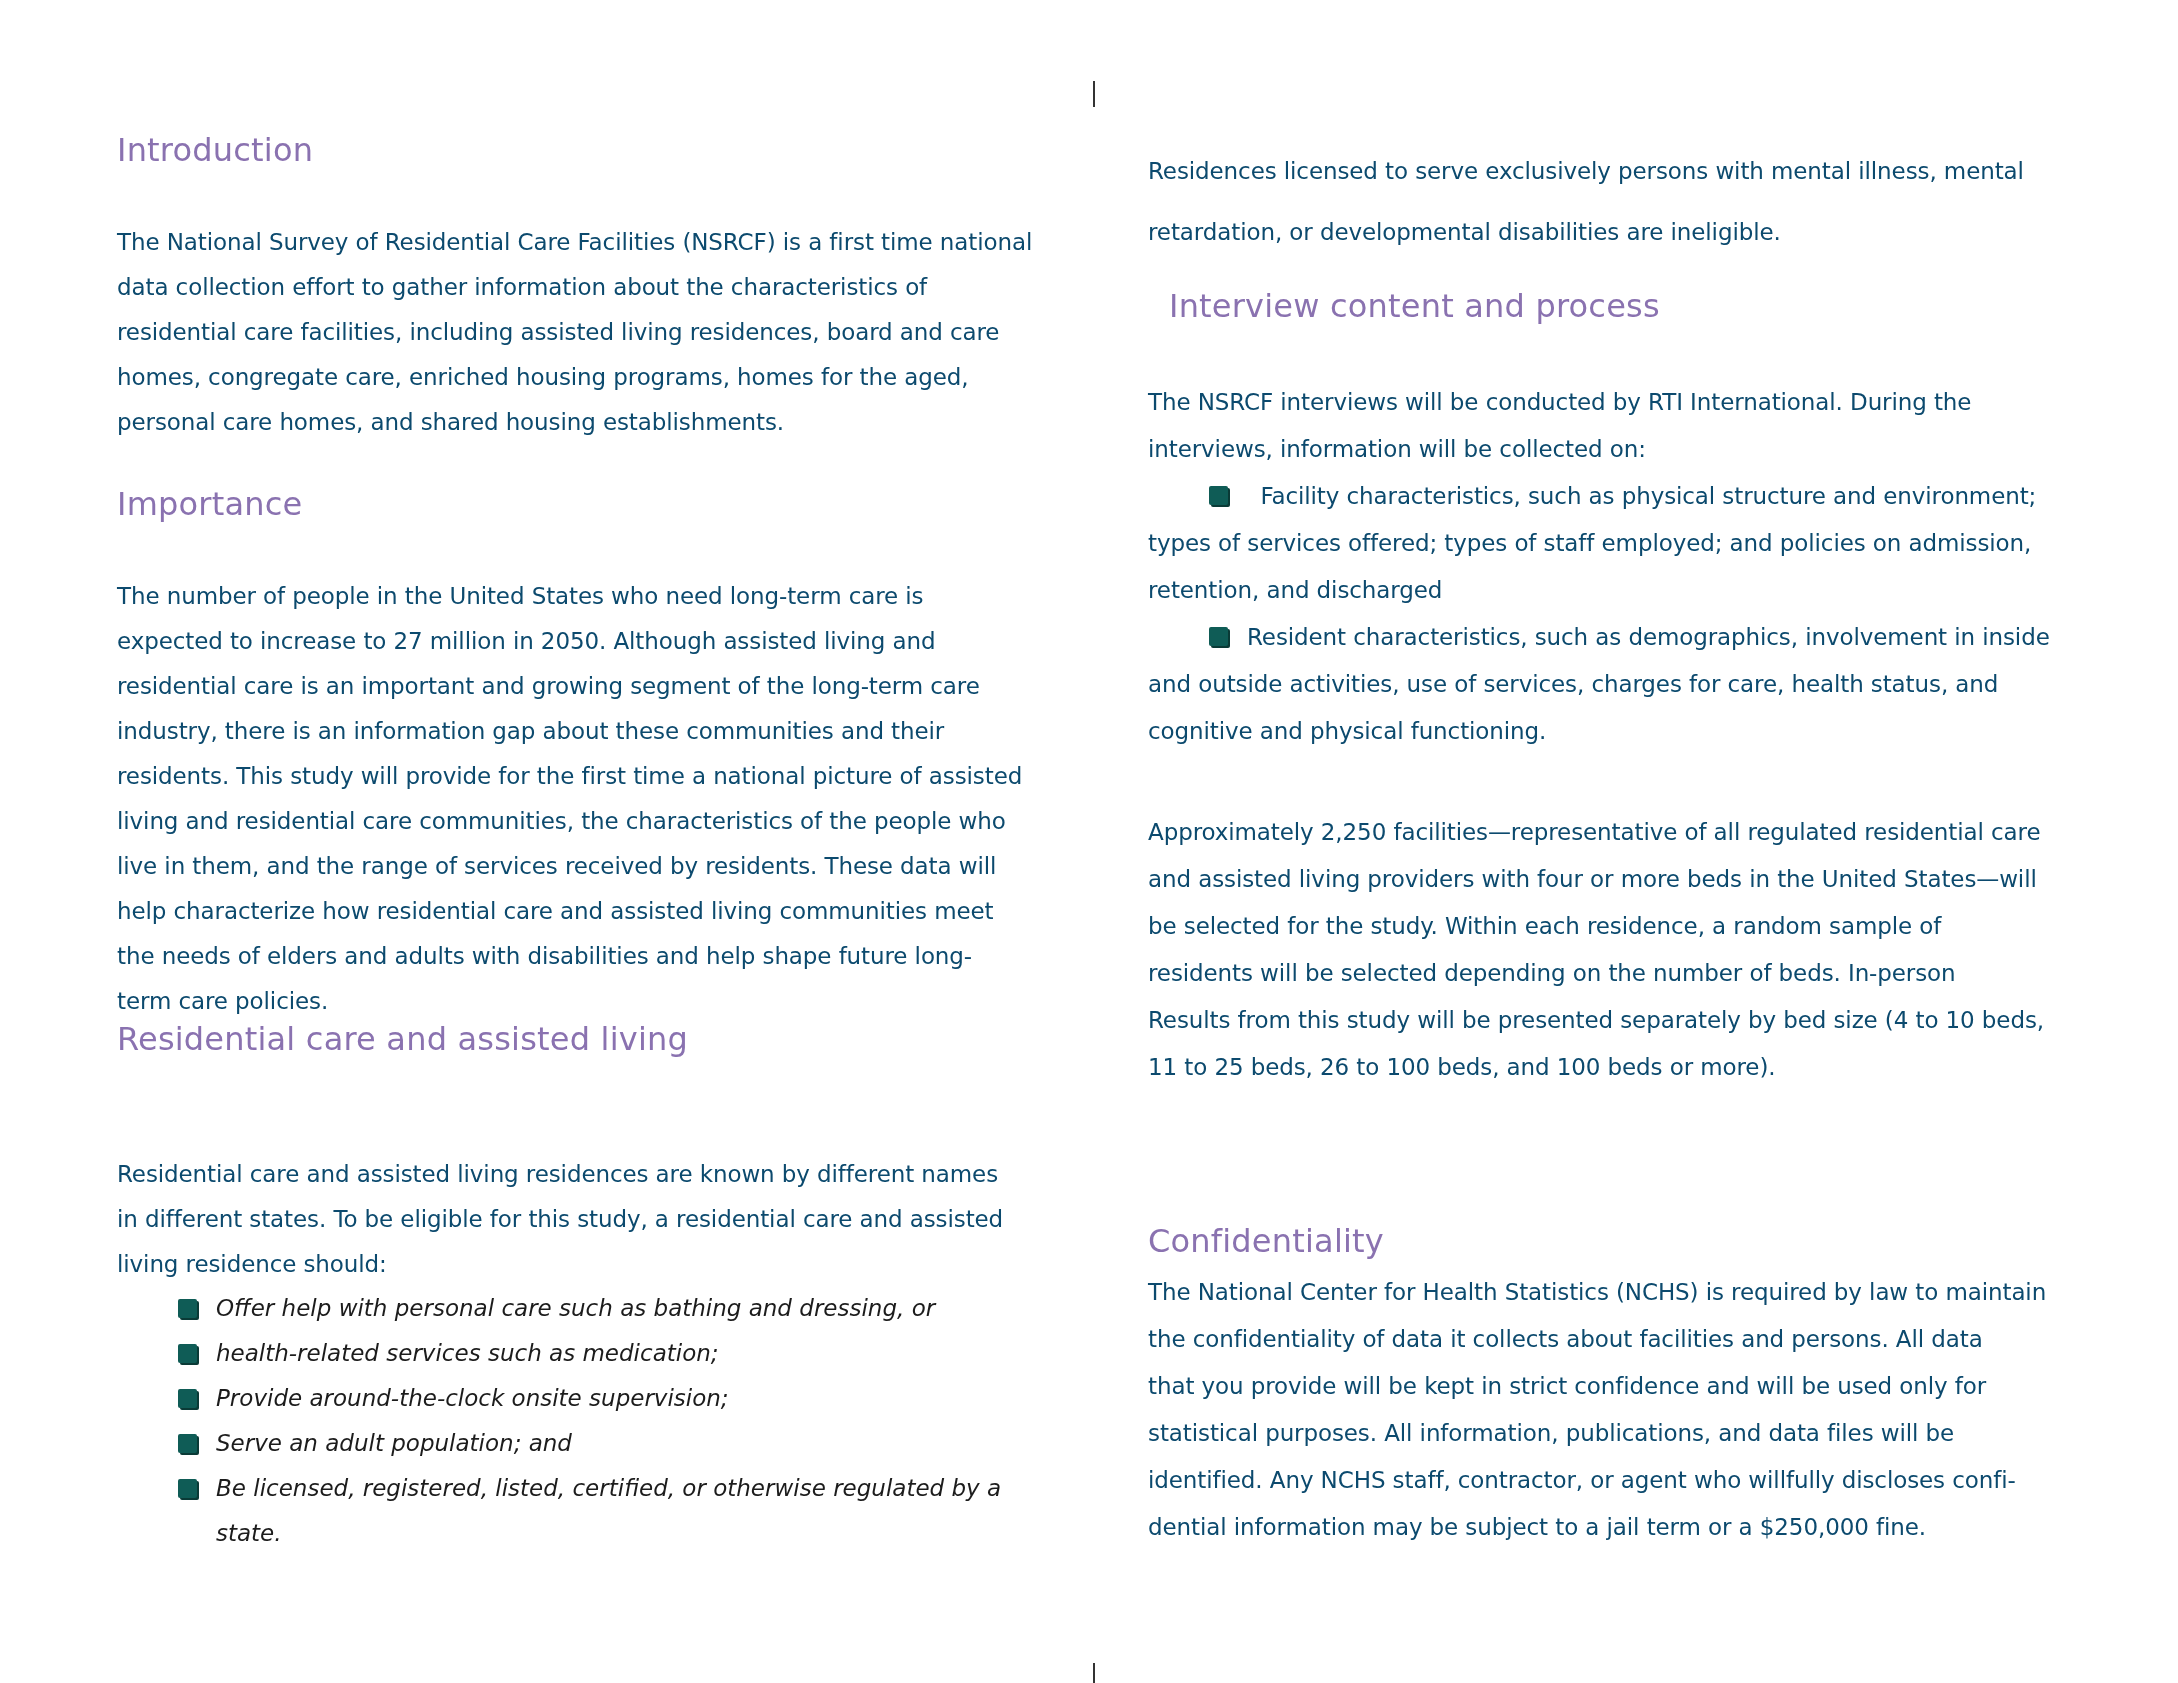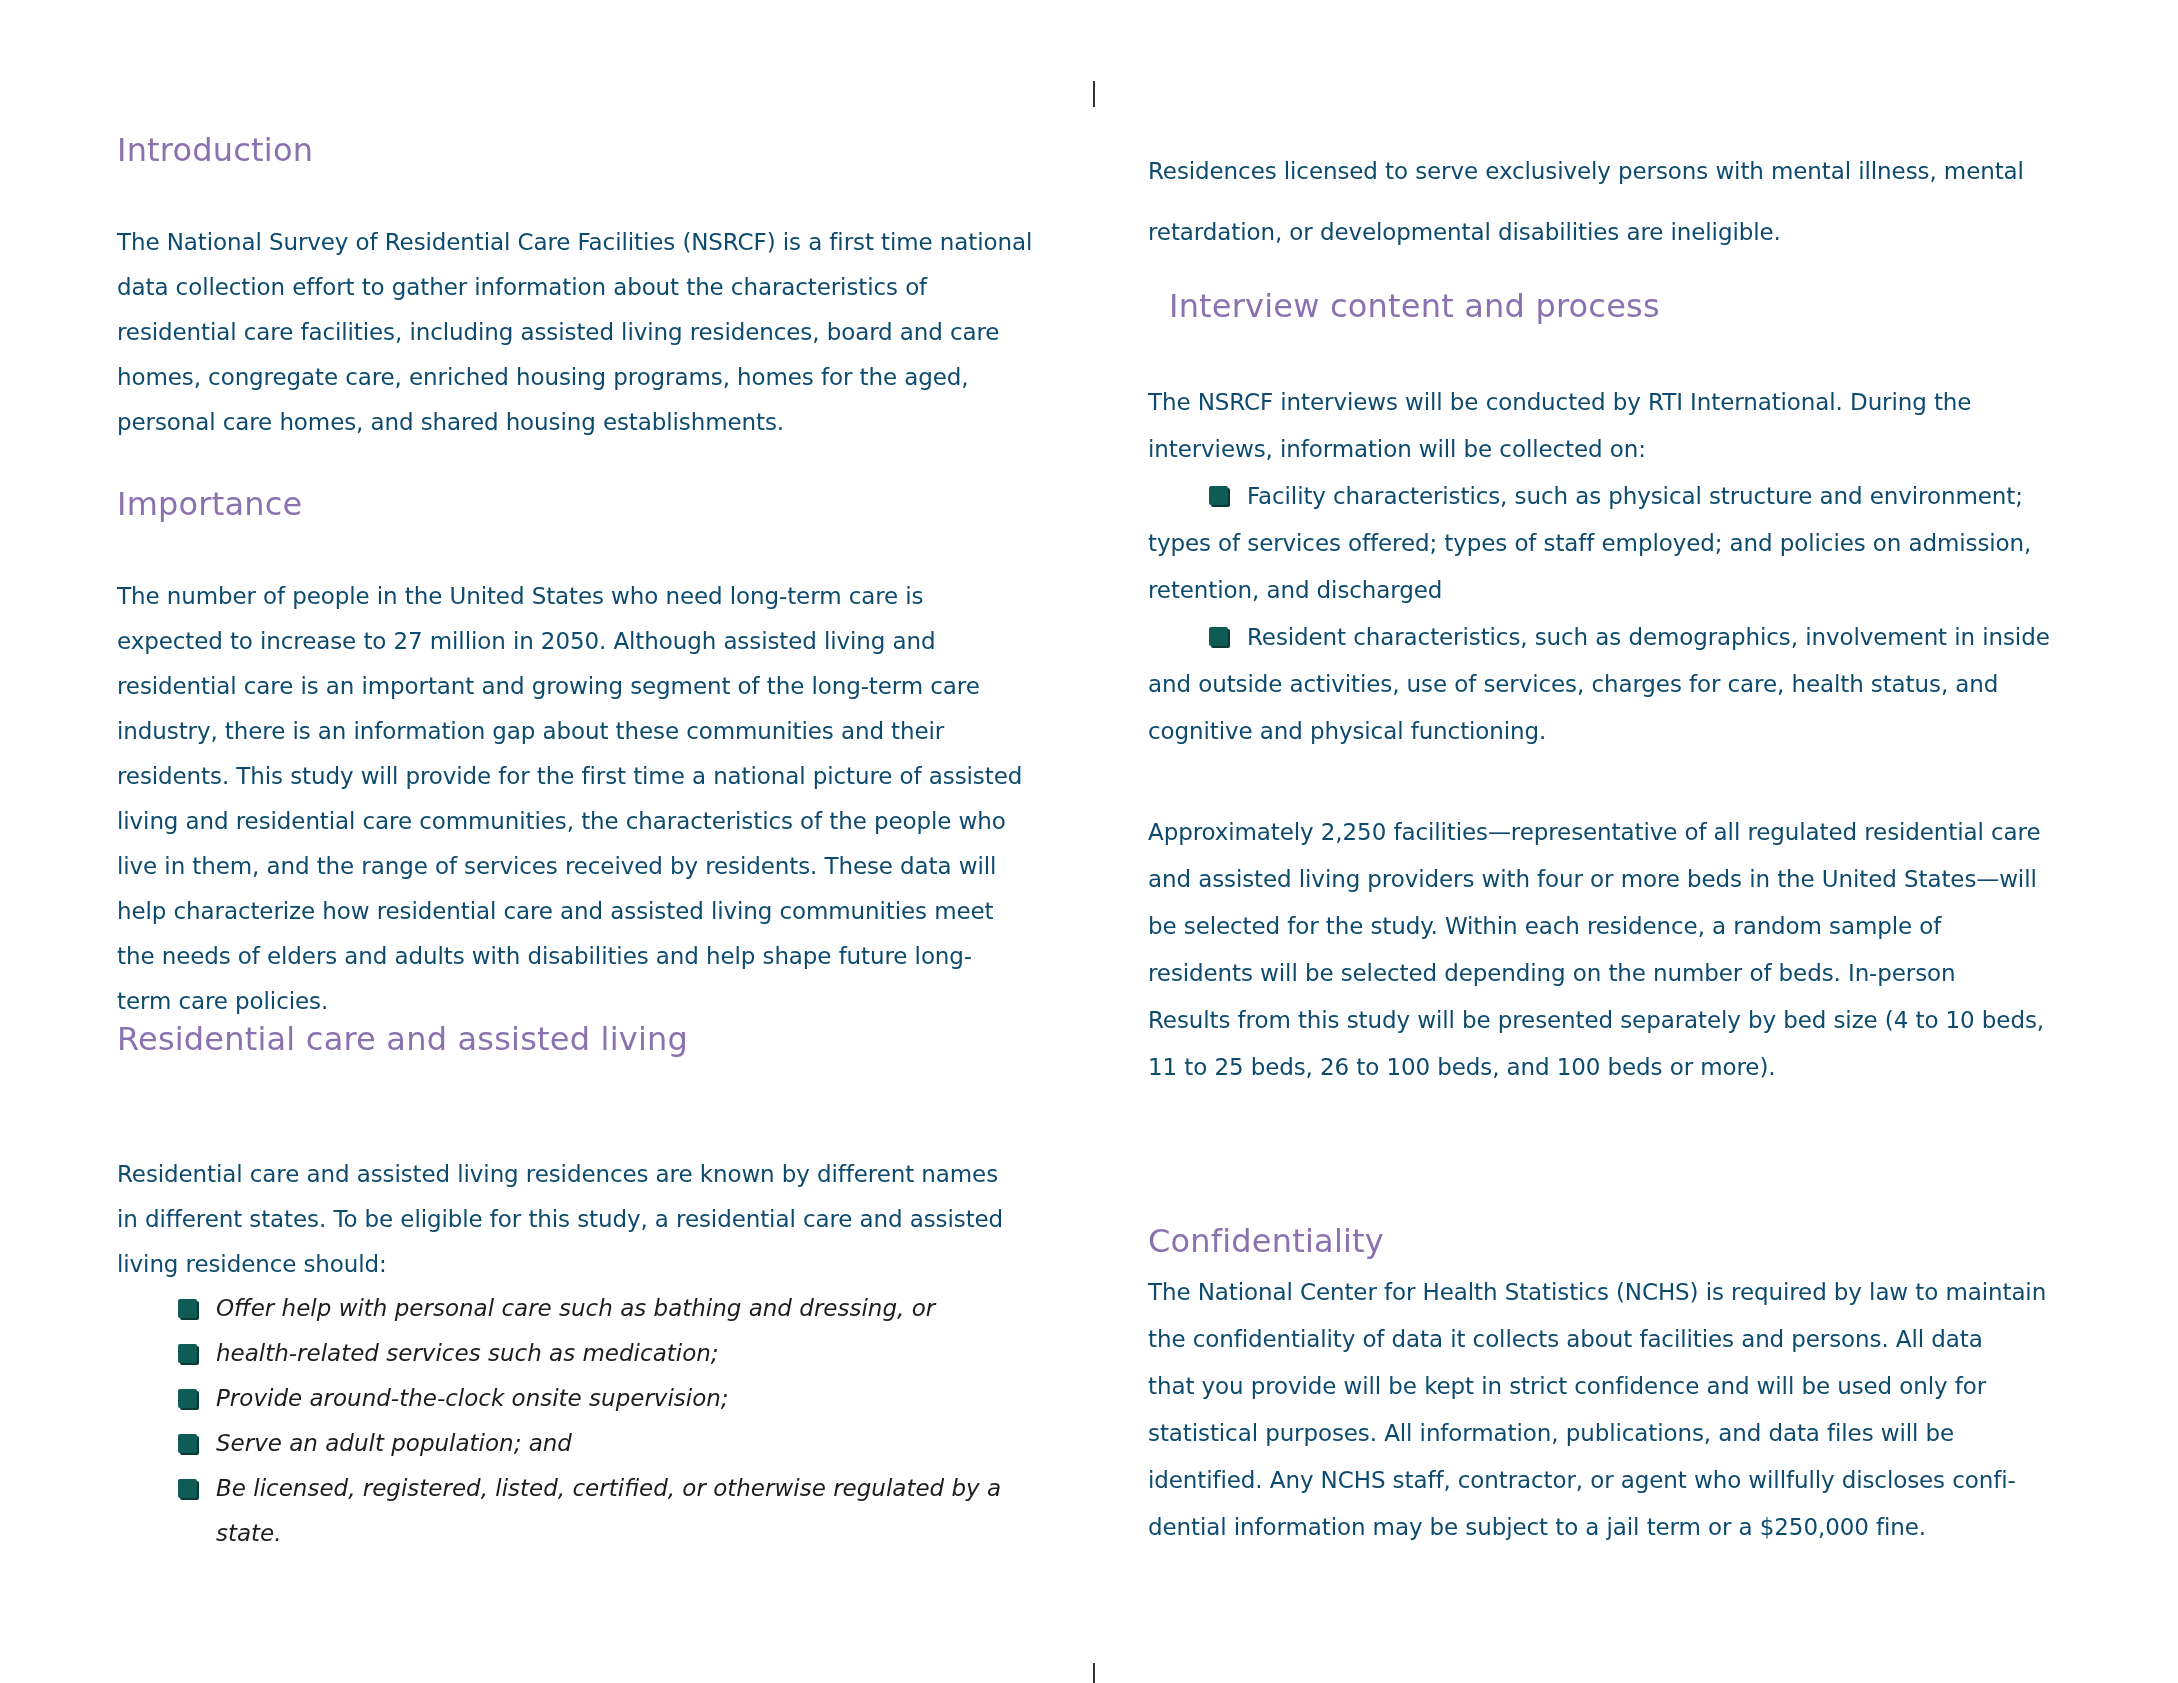--- a/index.html
+++ b/index.html
@@ -161,21 +161,21 @@
     <div class="para" style="top:141px; line-height:61px;">
       <span class="line">Residences licensed to serve exclusively persons with mental illness, mental</span>
       <span class="line">retardation, or developmental disabilities are ineligible.</span>
     </div>
 
     <h2 class="heading" style="top:287px;margin-left:21px;">Interview content and process</h2>
 
     <div class="para" style="top:379px; line-height:47px;">
       <span class="line">The NSRCF interviews will be conducted by RTI International.  During the</span>
       <span class="line">interviews, information will be collected on:</span>
-      <span class="line" style="position:relative; padding-left:99px;">
+      <span class="line" style="position:relative; padding-left:99px;text-align:center;">
         <span class="bullet-square" style="left:61px;"></span>
         <span>Facility characteristics, such as physical structure and environment;</span>
       </span>
       <span class="line">types of services offered; types of staff employed; and policies on admission,</span>
       <span class="line">retention, and discharged</span>
       <span class="line" style="position:relative; padding-left:99px;">
         <span class="bullet-square" style="left:61px;"></span>
         <span>Resident characteristics, such as demographics, involvement in inside</span>
       </span>
       <span class="line">and outside activities, use of services, charges for care, health status, and</span>

